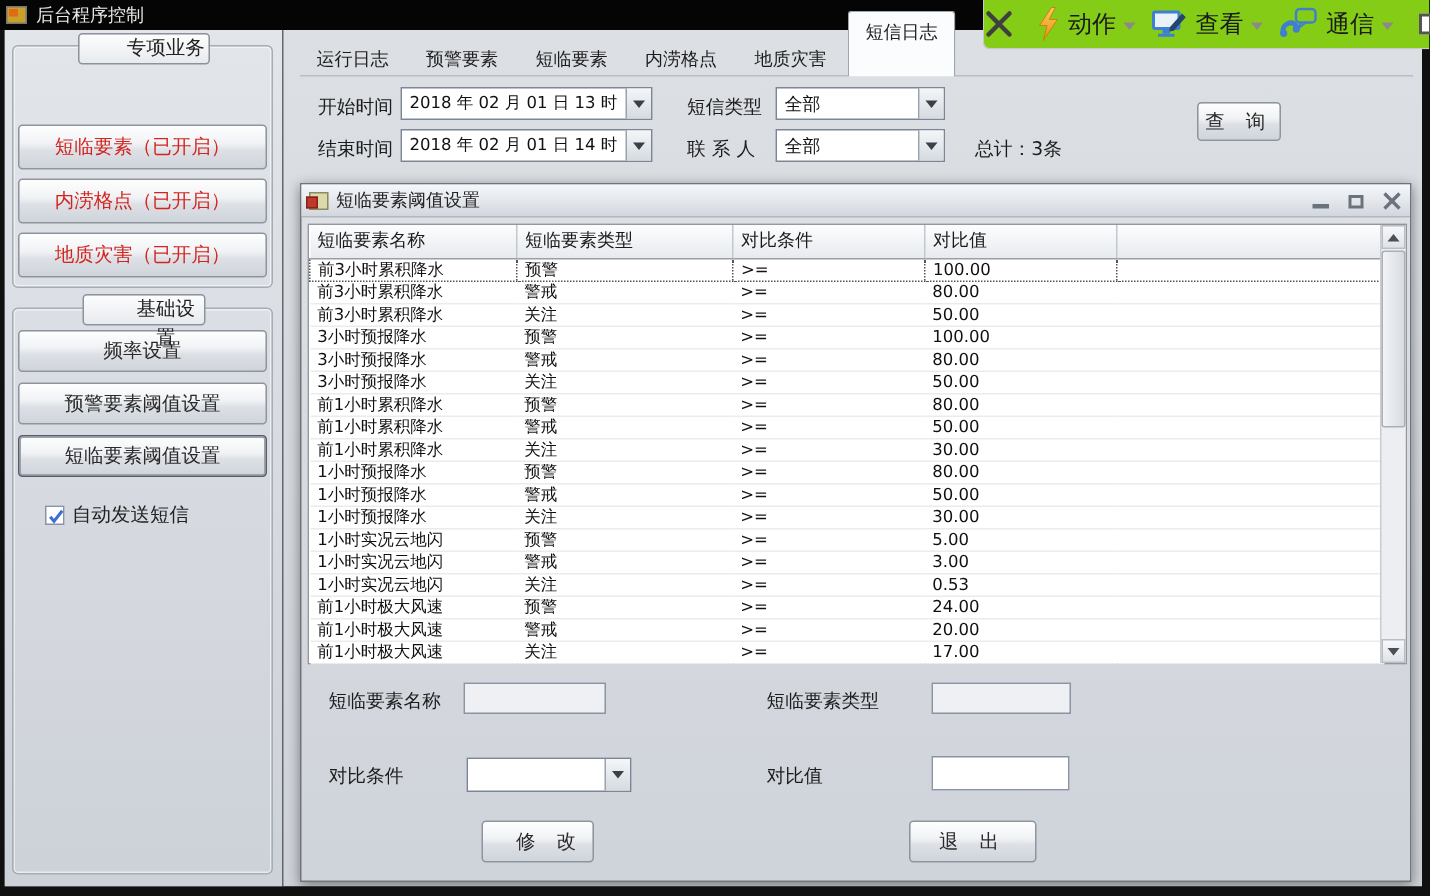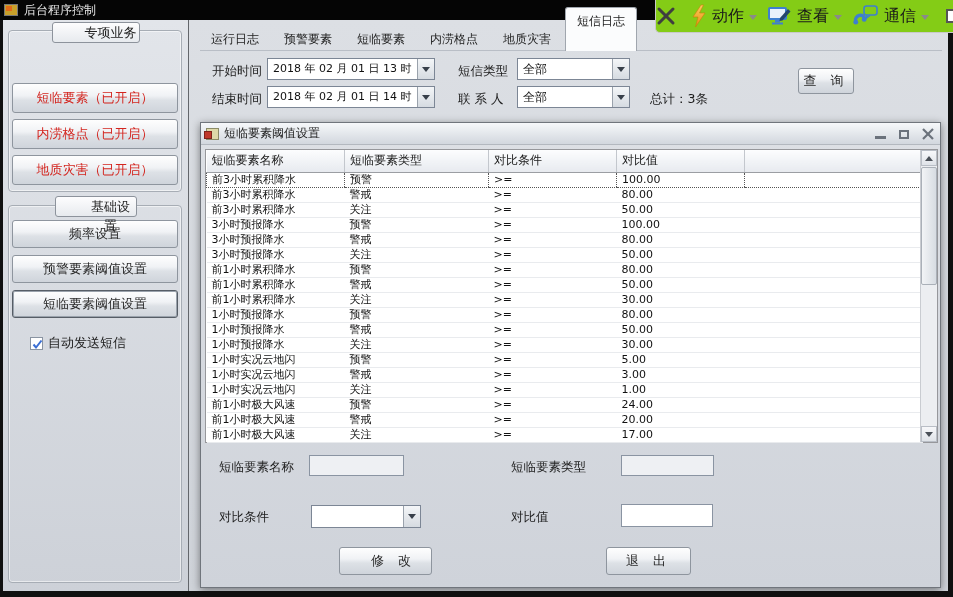--- a/index.html
+++ b/index.html
@@ -307,21 +307,21 @@
                 <td>1小时实况云地闪</td>
                 <td>警戒</td>
                 <td>&gt;=</td>
                 <td>3.00</td>
                 <td></td>
               </tr>
               <tr>
                 <td>1小时实况云地闪</td>
                 <td>关注</td>
                 <td>&gt;=</td>
-                <td>1.00</td>
+                <td>0.53</td>
                 <td></td>
               </tr>
               <tr>
                 <td>前1小时极大风速</td>
                 <td>预警</td>
                 <td>&gt;=</td>
                 <td>24.00</td>
                 <td></td>
               </tr>
               <tr>
@@ -361,21 +361,21 @@
       <div class="picker combo" style="left:110px; top:382px; width:110px; height:23px;">
         <div class="txt"></div>
         <div class="drop-btn">
             <div class="tri-down"></div>
           </div>
       </div>
 
       <div class="field-label" style="left:310px; top:386px;">对比值</div>
       <input class="dlg-input" style="left: 420px; top: 381px; width: 92px; height: 23px;" value="">
 
-      <div class="silver-btn cmd-btn" style="left:138px; top:424px; width:93px; height:28px;padding-left:16px;">修 改</div>
+      <div class="silver-btn cmd-btn" style="left:120px; top:424px; width:75px; height:28px;padding-left:16px;">修 改</div>
       <div class="silver-btn cmd-btn" style="left:405px; top:424px; width:85px; height:28px;">退 出</div>
     </div>
   </div>
 
   <div class="remote-toolbar">
     <div class="rt-item" style="margin-right:14px;">
       <svg width="20" height="20" viewBox="0 0 20 20">
         <line x1="3" y1="3" x2="17" y2="17" stroke="#3f3f3f" stroke-width="3" stroke-linecap="round"></line>
         <line x1="17" y1="3" x2="3" y2="17" stroke="#3f3f3f" stroke-width="3" stroke-linecap="round"></line>
       </svg>

